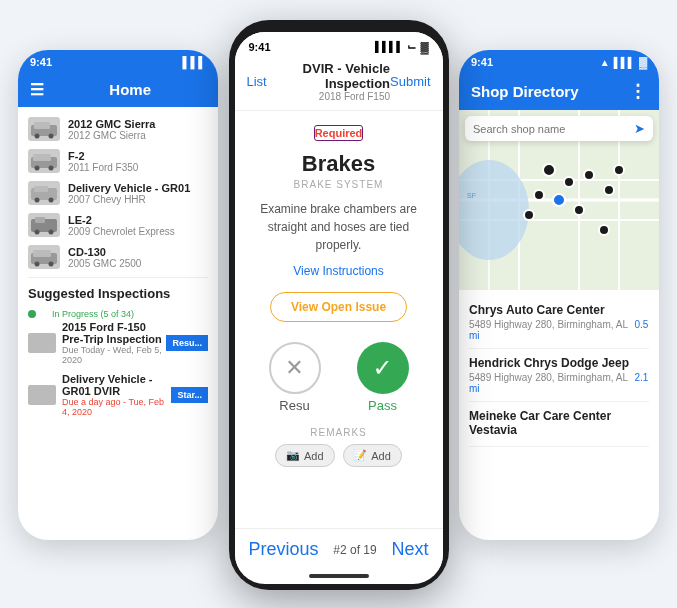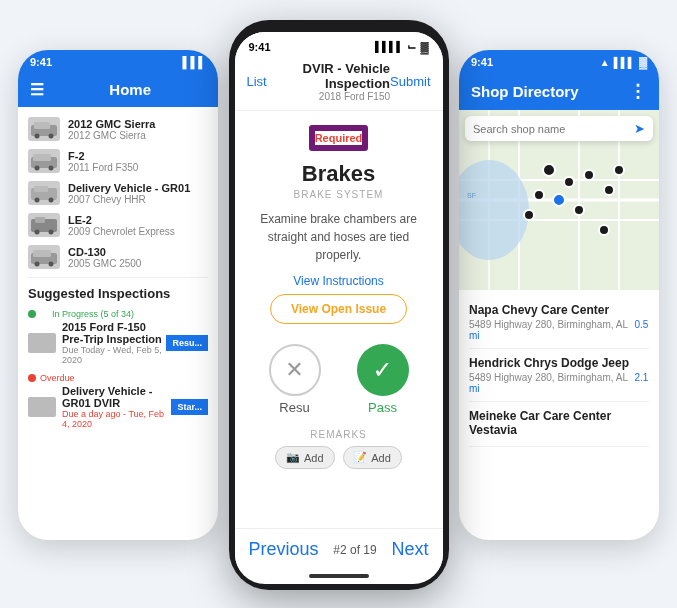--- a/index.html
+++ b/index.html
@@ -254,21 +254,21 @@
       flex: 1;
       display: flex;
       flex-direction: column;
       align-items: center;
     }
 
     .required-badge {
       color: #ea4335;
       font-size: 11px;
       font-weight: 600;
-      border: 6px solid #701a75;
+      border: 1px solid #701a75;
       border-radius: 3px;
       padding: 1px 0;
       margin-bottom: 10px;
     }
 
     .brake-title {
       font-size: 22px;
       font-weight: 700;
       color: #222;
       text-align: center;
@@ -288,21 +288,21 @@
       color: #555;
       text-align: center;
       margin-bottom: 10px;
       line-height: 1.5;
     }
 
     .view-instructions {
       font-size: 12px;
       color: #1a73e8;
       font-weight: 500;
-      margin-bottom: 6px;
+      margin-bottom: 14px;
     }
 
     .open-issue-btn {
       border: 1.5px solid #f5a623;
       color: #f5a623;
       font-size: 12px;
       font-weight: 600;
       padding: 7px 20px;
       border-radius: 20px;
       background: white;
@@ -620,24 +620,20 @@
           <div>
             <div class="inspection-name">2015 Ford F-150 Pre-Trip Inspection</div>
             <div class="inspection-due">Due Today - Wed, Feb 5, 2020</div>
           </div>
         </div>
         <div class="resume-btn">Resu...</div>
       </div>
     </div>
 
     <div class="inspection-item">
-      <div class="inspection-status">
-        <div class="dot red"></div>
-        <span style="font-size:9px;color:#ea4335;">Overdue</span>
-      </div>
       <div class="inspection-row">
         <div class="inspection-info">
           <div class="inspection-thumb"></div>
           <div>
             <div class="inspection-name">Delivery Vehicle - GR01 DVIR</div>
             <div class="inspection-due red">Due a day ago - Tue, Feb 4, 2020</div>
           </div>
         </div>
         <div class="resume-btn">Star...</div>
       </div>
@@ -743,21 +739,21 @@
       <circle cx="80" cy="85" r="5" fill="#1a1a1a" stroke="white" stroke-width="2"></circle>
       <circle cx="120" cy="100" r="5" fill="#1a1a1a" stroke="white" stroke-width="2"></circle>
       <circle cx="145" cy="120" r="5" fill="#1a1a1a" stroke="white" stroke-width="2"></circle>
       <circle cx="70" cy="105" r="5" fill="#1a1a1a" stroke="white" stroke-width="2"></circle>
       <circle cx="160" cy="60" r="5" fill="#1a1a1a" stroke="white" stroke-width="2"></circle>
     </svg>
   </div>
 
   <div class="shop-list">
     <div class="shop-item">
-      <div class="shop-name">Napa Chevy Care Center</div>
+      <div class="shop-name">Chrys Auto Care Center</div>
       <div class="shop-address">
         <span>5489 Highway 280, Birmingham, AL</span>
         <span style="margin-left:4px;color:#1a73e8;">0.5 mi</span>
       </div>
     </div>
     <div class="shop-item">
       <div class="shop-name">Hendrick Chrys Dodge Jeep</div>
       <div class="shop-address">
         <span>5489 Highway 280, Birmingham, AL</span>
         <span style="margin-left:4px;color:#1a73e8;">2.1 mi</span>

